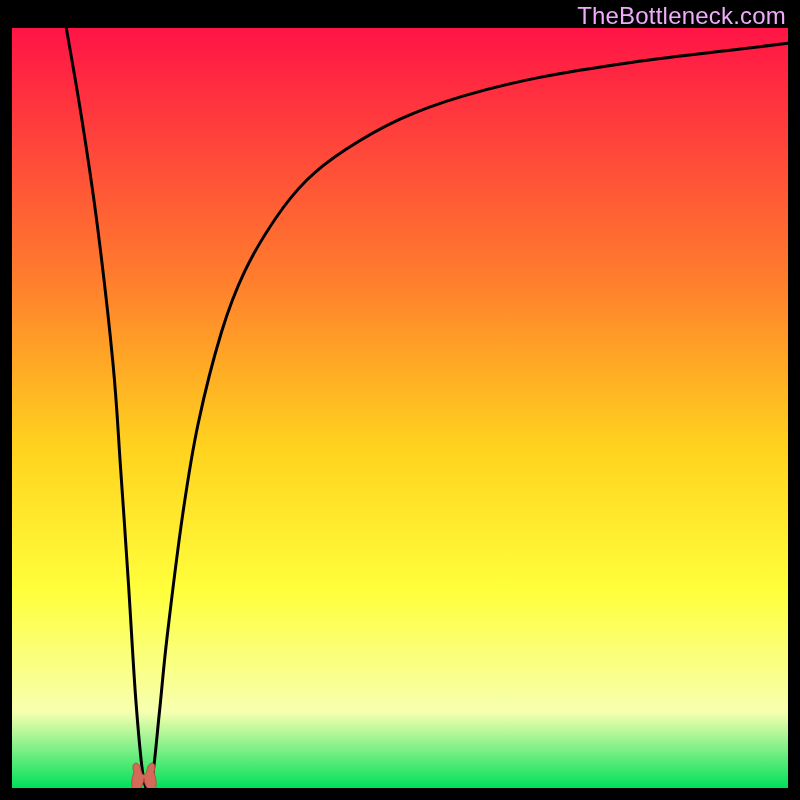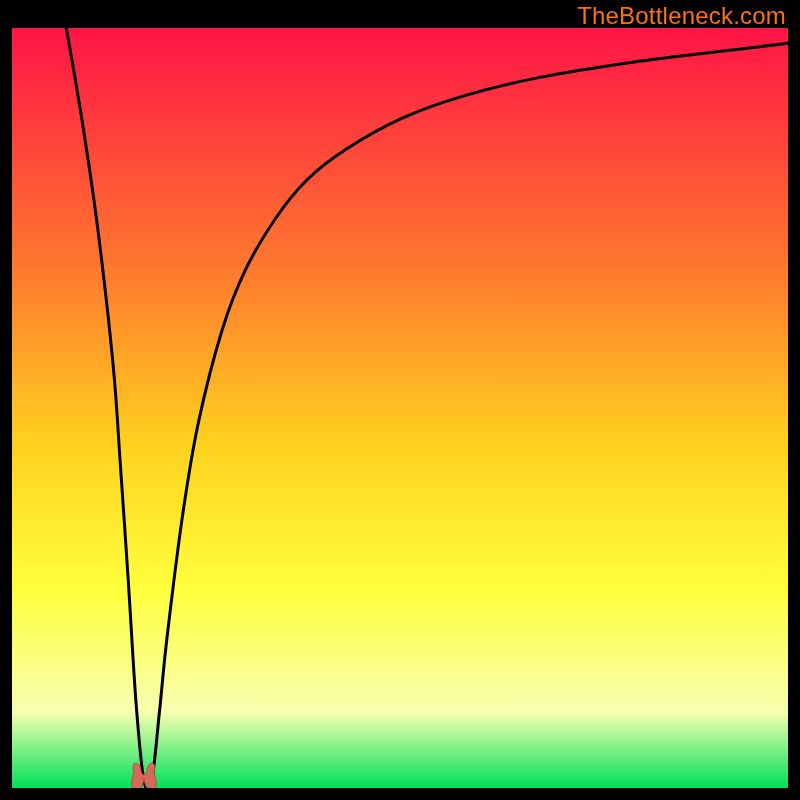--- a/index.html
+++ b/index.html
@@ -23,21 +23,21 @@
     position: absolute;
     left: 0;
     top: 0;
     width: 776px;
     height: 760px;
   }
   .watermark {
     position: absolute;
     top: 2px;
     right: 14px;
-    color: #f97316;
+    color: #f0abfc;
     font-size: 24px;
     font-weight: 400;
     letter-spacing: 0.2px;
   }
   svg { display: block; }
 </style>
 </head>
 <body>
 
 <div class="watermark">TheBottleneck.com</div>

